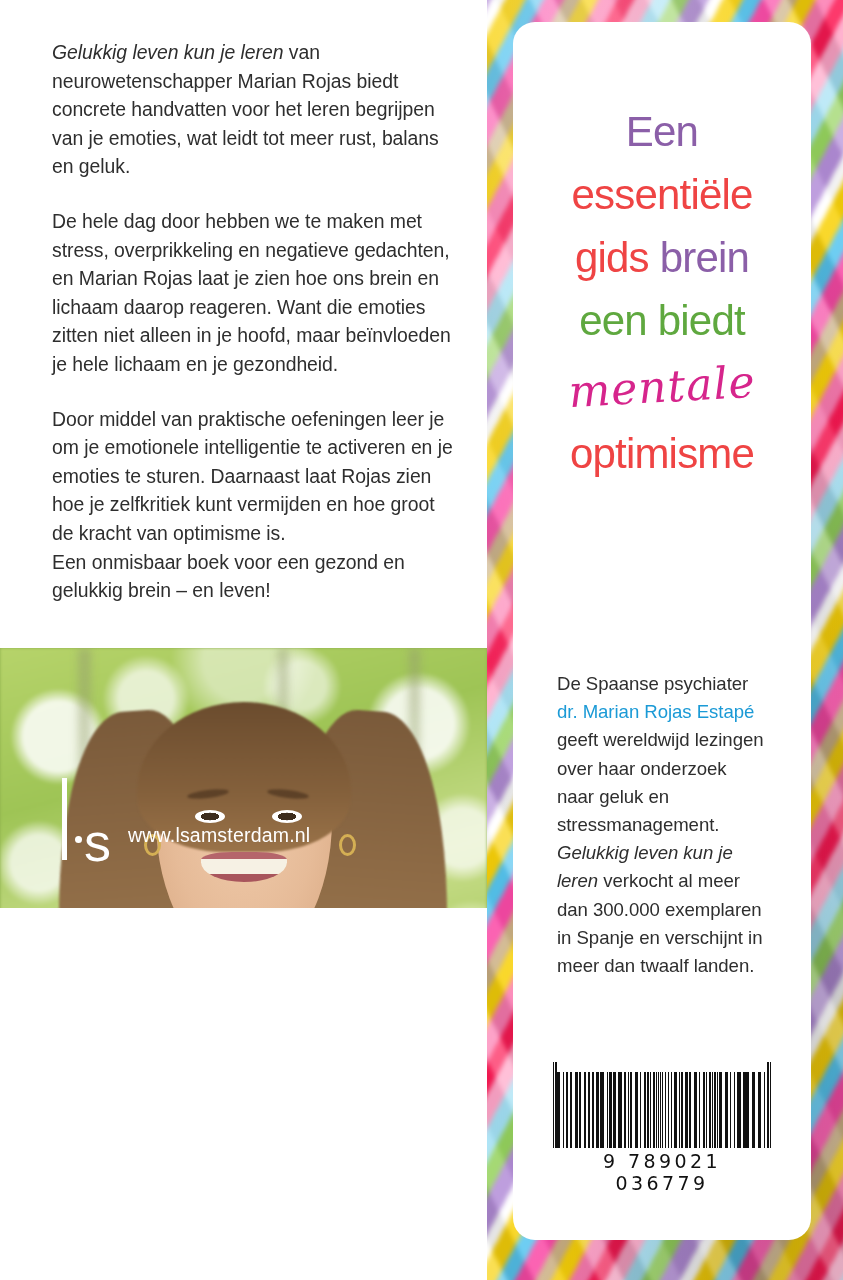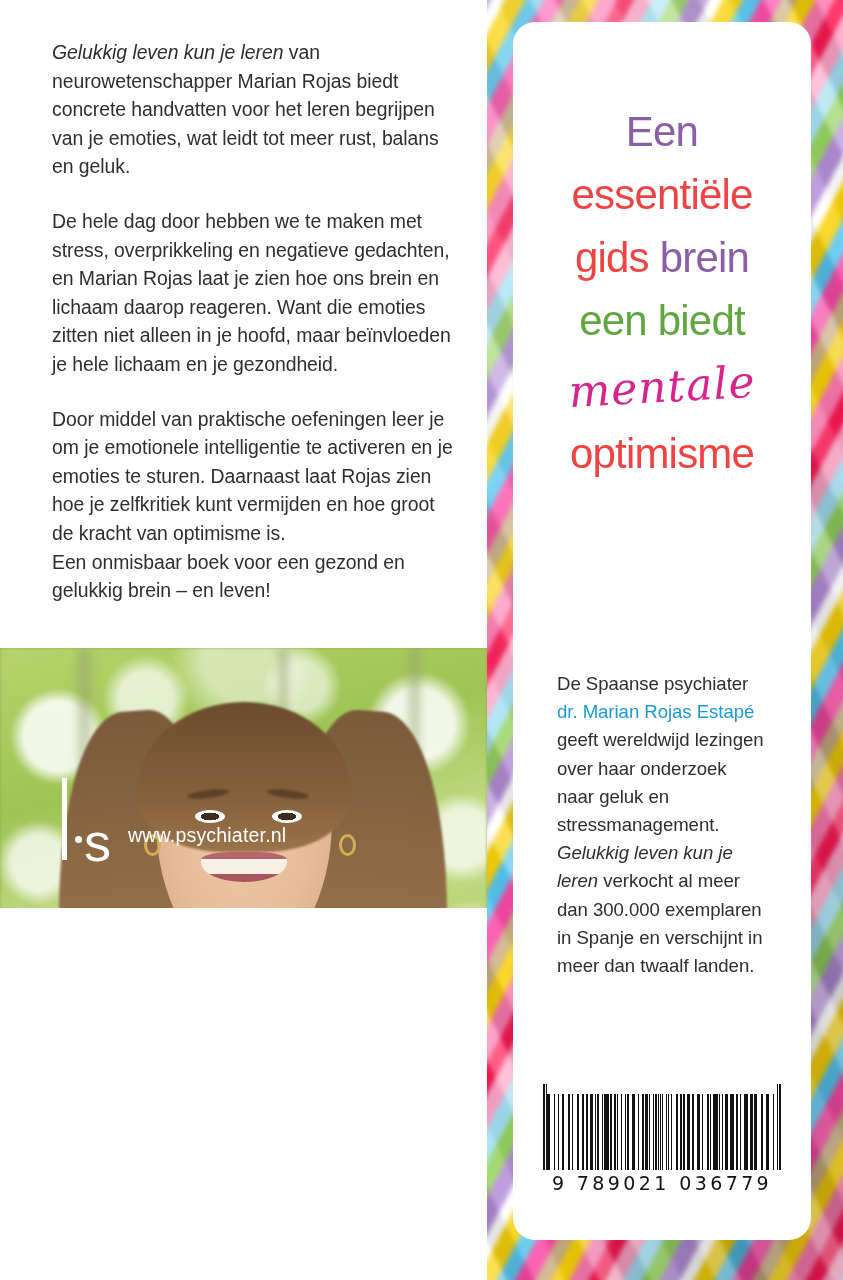--- a/index.html
+++ b/index.html
@@ -300,21 +300,21 @@
     letter-spacing:-0.05px;
   }
   #bio em { font-style:italic; }
   .bio-name { color:#1b9ad6; }
 
   
   #barcode-wrap {
     position:absolute;
     left:50%; bottom:46px;
     transform:translateX(-50%);
-    width:238px;
+    width:218px;
   }
   #barcode-bars {
     display:flex;
     align-items:flex-end;
     height:86px;
     gap:0;
     justify-content:center;
   }
   #barcode-bars i {
     display:block;
@@ -372,21 +372,21 @@
       <div id="earring-l" class="earring"></div>
       <div id="earring-r" class="earring"></div>
     </figure>
 
     <div id="publisher">
       <div id="logo-mark">
         <span id="logo-l"></span>
         <span id="logo-dot"></span>
         <span id="logo-s">s</span>
       </div>
-      <span id="publisher-url">www.psychiater.nl</span>
+      <span id="publisher-url">www.lsamsterdam.nl</span>
     </div>
   </section>
 
   <section id="right-panel">
     <div id="bands"></div>
     <div id="bands-shade"></div>
 
     <div id="white-card">
 
       <div id="headline">

